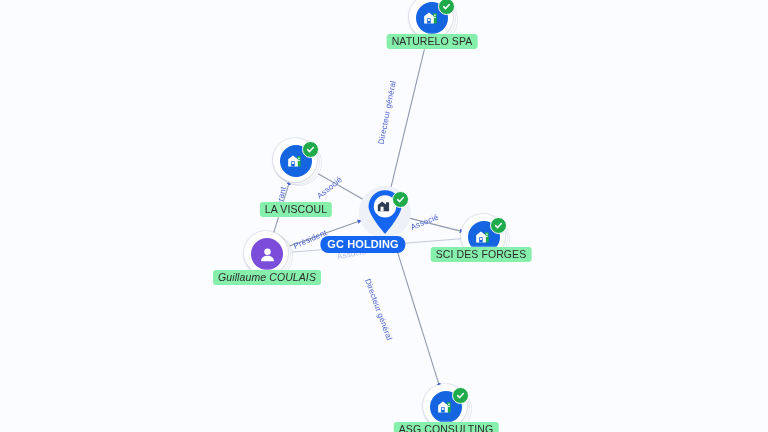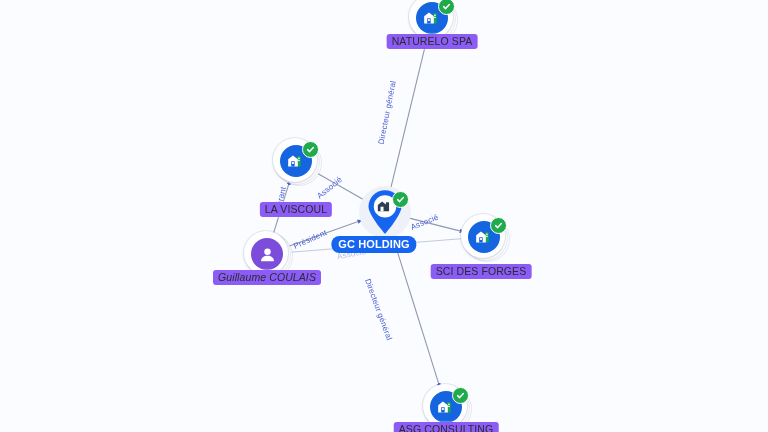--- a/index.html
+++ b/index.html
@@ -95,21 +95,21 @@
     left: -19px; top: -23px;
     width: 38px; height: 46px;
   }
 
   
   .node-label {
     position: absolute;
     transform: translateX(-50%);
     font-size: 10.5px;
     color: #2b2b2b;
-    background: #8b5cf6;
+    background: #86efac;
     border-radius: 3px;
     padding: 1px 5px 2px 5px;
     white-space: nowrap;
     letter-spacing: .1px;
     box-shadow: 0 0 2px rgba(255,255,255,.95);
   }
   .node-label.selected {
     background: #1565f0;
     color: #ffffff;
     font-weight: bold;
@@ -266,19 +266,19 @@
         <div class="check">
           <svg width="9" height="9" viewBox="0 0 12 12">
             <path d="M2.2 6.2 L4.8 8.8 L9.8 3.4" fill="none" stroke="#ffffff" stroke-width="2" stroke-linecap="round" stroke-linejoin="round"></path>
           </svg>
         </div>
       </div>
     </div>
   <div id="label-layer">
       <div class="node-label" style="left: 432px; top: 34px;">NATURELO SPA</div>
       <div class="node-label" style="left: 296px; top: 177px; margin-top: 25px;">LA VISCOUL</div>
-      <div class="node-label selected" style="left: 374px; top: 236px; border-radius: 8px;">GC HOLDING</div>
-      <div class="node-label" style="left: 481px; top: 264px;">SCI DES FORGES</div>
+      <div class="node-label selected" style="left: 363px; top: 236px; border-radius: 8px;">GC HOLDING</div>
+      <div class="node-label" style="left: 481px; top: 247px;">SCI DES FORGES</div>
       <div class="node-label" style="left: 267px; top: 270px; font-style: italic;">Guillaume COULAIS</div>
       <div class="node-label" style="left: 446px; top: 422px;">ASG CONSULTING</div>
     </div>
 
 </div>
 
 </body></html>

